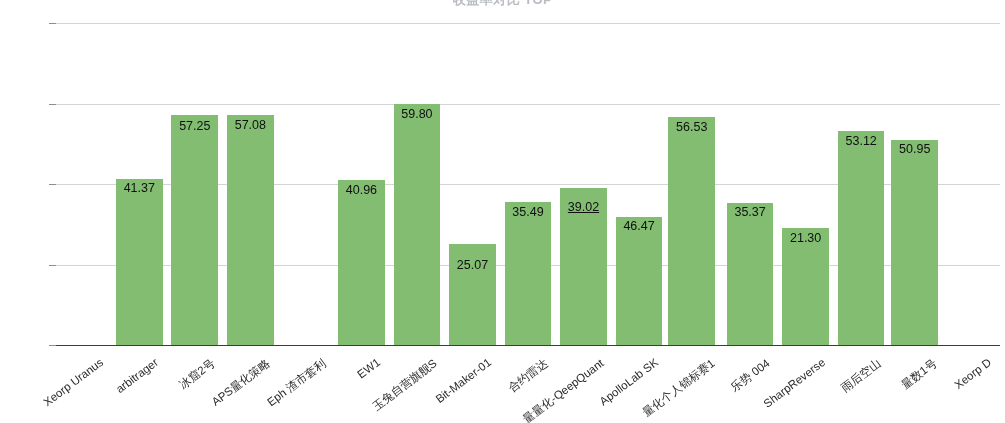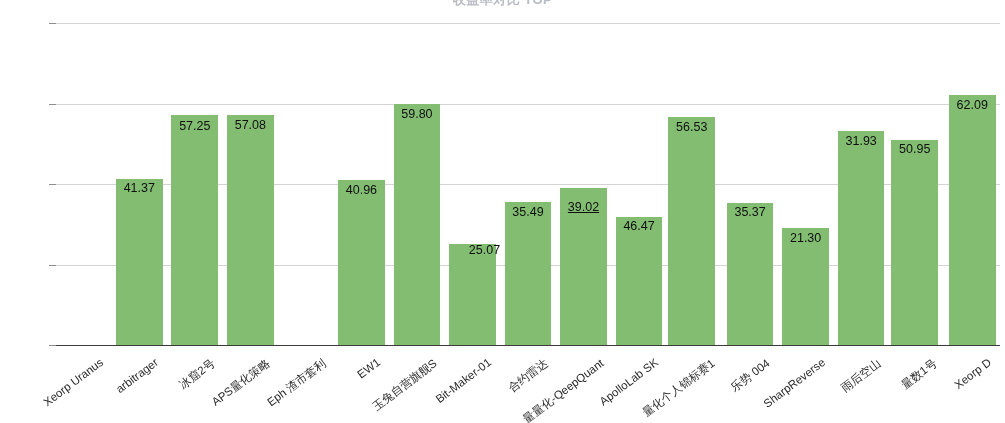--- a/index.html
+++ b/index.html
@@ -163,21 +163,21 @@
         <div class="bar-group" style="left: 277.647px; width: 55.5294px;">
           <div class="bar-rect" style="height: 164.864px; background: rgb(130, 189, 114);"></div>
           <div class="bar-value" style="bottom: 148.864px;">40.96</div>
         </div>
         <div class="bar-group" style="left: 333.176px; width: 55.5294px;">
           <div class="bar-rect" style="height: 240.695px; background: rgb(130, 189, 114);"></div>
           <div class="bar-value" style="bottom: 224.695px;">59.80</div>
         </div>
         <div class="bar-group" style="left: 388.706px; width: 55.5294px;">
           <div class="bar-rect" style="height: 100.907px; background: rgb(130, 189, 114);"></div>
-          <div class="bar-value" style="bottom: 89px; margin-left: 12px;">25.07</div>
+          <div class="bar-value" style="bottom: 74px;">25.07</div>
         </div>
         <div class="bar-group" style="left: 444.235px; width: 55.5294px;">
           <div class="bar-rect" style="height: 142.847px; background: rgb(130, 189, 114);"></div>
           <div class="bar-value" style="bottom: 126.847px;">35.49</div>
         </div>
         <div class="bar-group" style="left: 499.765px; width: 55.5294px;">
           <div class="bar-rect" style="height: 157.055px; background: rgb(130, 189, 114);"></div>
           <div class="bar-value" style="bottom: 132px; text-decoration: underline;">39.02</div>
         </div>
         <div class="bar-group" style="left: 555.294px; width: 55.5294px;">
@@ -191,29 +191,25 @@
         <div class="bar-group" style="left: 666.353px; width: 55.5294px;">
           <div class="bar-rect" style="height: 142.364px; background: rgb(130, 189, 114);"></div>
           <div class="bar-value" style="bottom: 126.364px;">35.37</div>
         </div>
         <div class="bar-group" style="left: 721.882px; width: 55.5294px;">
           <div class="bar-rect" style="height: 116.805px; background: rgb(130, 189, 114);"></div>
           <div class="bar-value" style="bottom: 100.805px;">21.30</div>
         </div>
         <div class="bar-group" style="left: 777.412px; width: 55.5294px;">
           <div class="bar-rect" style="height: 213.808px; background: rgb(130, 189, 114);"></div>
-          <div class="bar-value" style="bottom: 197.808px;">31.93</div>
+          <div class="bar-value" style="bottom: 197.808px;">53.12</div>
         </div>
         <div class="bar-group" style="left: 831px; width: 55.5294px;">
           <div class="bar-rect" style="height: 205.074px; background: rgb(130, 189, 114);"></div>
           <div class="bar-value" style="bottom: 189.074px;">50.95</div>
-        </div>
-        <div class="bar-group" style="left: 888.471px; width: 55.5294px;">
-          <div class="bar-rect" style="height: 249.912px; background: rgb(130, 189, 114);"></div>
-          <div class="bar-value" style="bottom: 233.912px;">62.09</div>
         </div>
       </div>
   </div>
 
   <div id="yaxis-labels"></div>
 
   <div id="xlabels">
       <div class="xlabel" style="left: 41.7647px; transform: translateX(-100%) rotate(-37deg); transform-origin: right top;">Xeorp Uranus</div>
       <div class="xlabel" style="left: 97.2941px; transform: translateX(-100%) rotate(-37deg); transform-origin: right top;">arbitrager</div>
       <div class="xlabel" style="left: 152.824px; transform: translateX(-100%) rotate(-37deg); transform-origin: right top;">冰窟2号</div>

